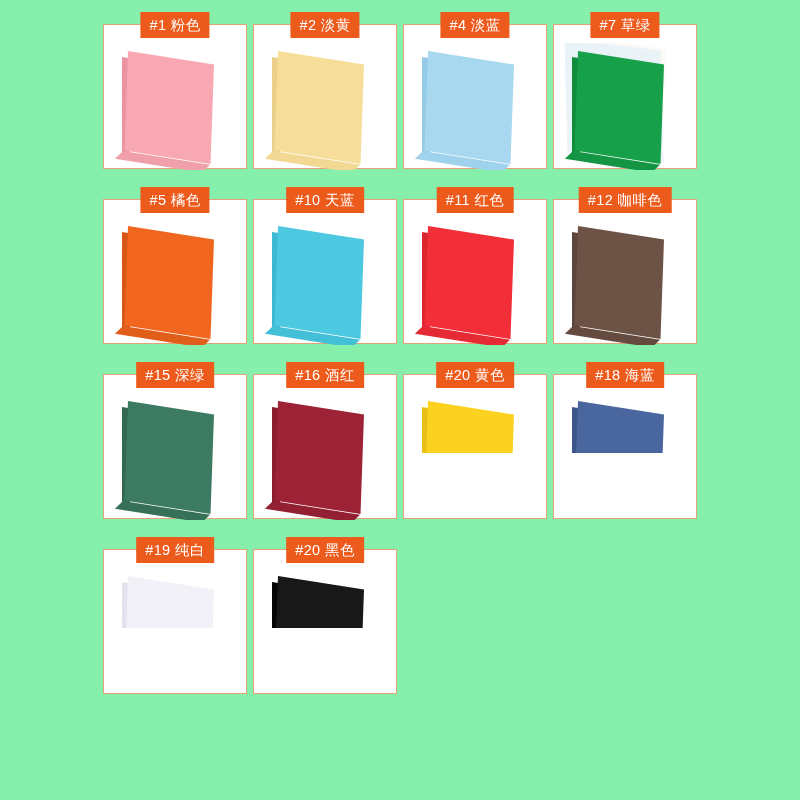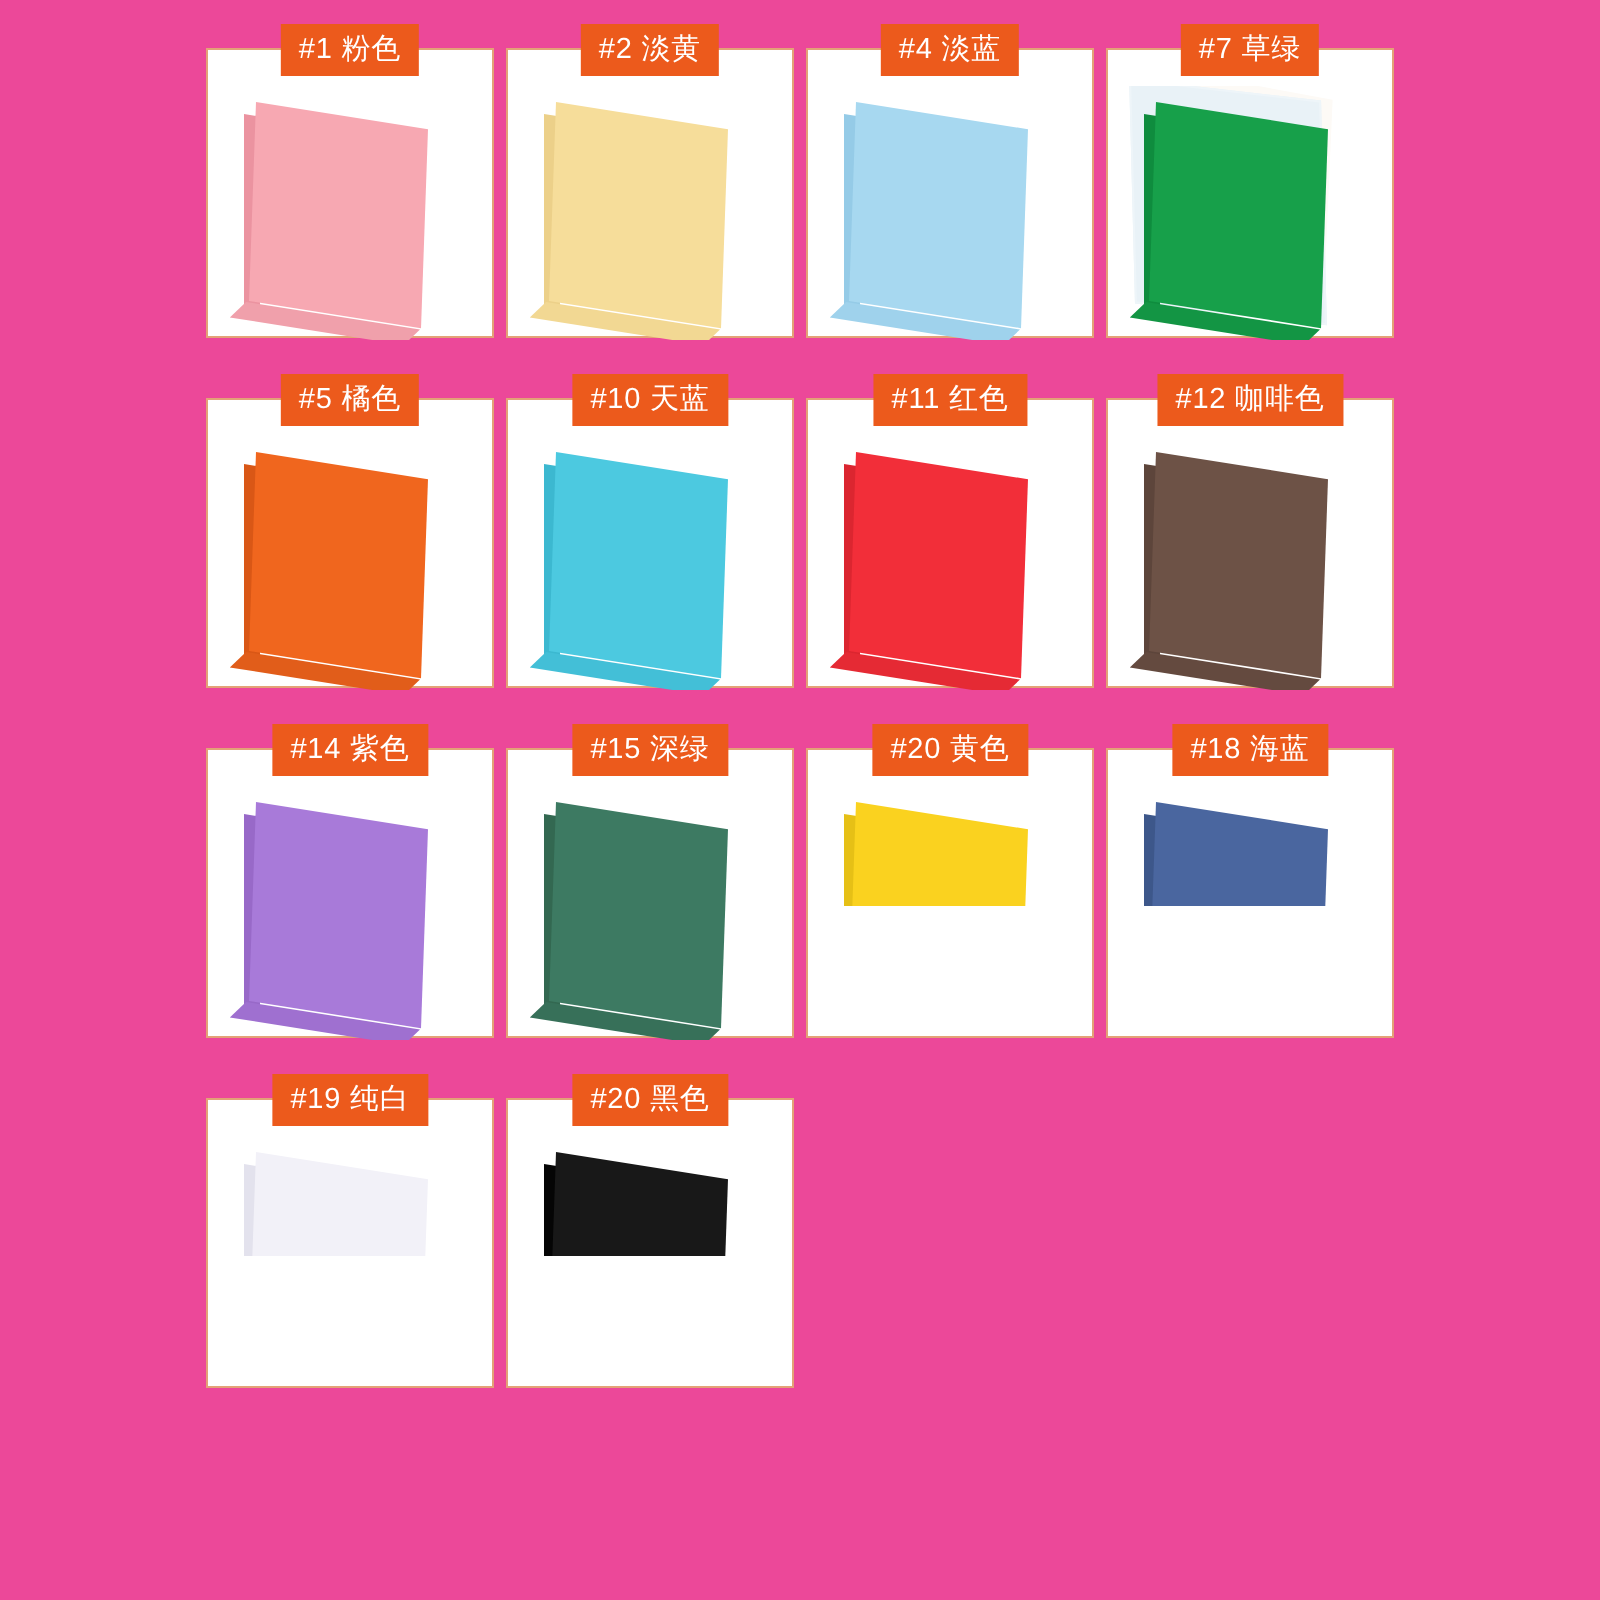--- a/index.html
+++ b/index.html
@@ -11,21 +11,21 @@
     width: 800px;
     height: 800px;
     overflow: hidden;
     font-family: "Liberation Sans", "DejaVu Sans", sans-serif;
   }
 
   #swatch-page {
     position: relative;
     width: 800px;
     height: 800px;
-    background: #ec4899;
+    background: #86efac;
   }
 
   
   .swatch-grid {
     position: absolute;
     left: 103px;
     top: 24px;
     width: 594px;
     display: grid;
     grid-template-columns: repeat(4, 144px);
@@ -216,37 +216,37 @@
             <div class="face-left" style="background: rgb(93, 69, 59);"></div>
             <div class="face-front" style="background: rgb(100, 74, 63);"></div>
             <div class="face-top" style="background: rgb(109, 82, 70);"></div>
           </div>
         </div>
         <div class="swatch-label">#12 咖啡色</div>
       </div>
       <div class="swatch-cell">
         <div class="ream-wrap">
           <div class="ream">
-            <div class="face-left" style="background: rgb(152, 105, 200);"></div>
-            <div class="face-front" style="background: rgb(159, 112, 208);"></div>
-            <div class="face-top" style="background: rgb(168, 122, 217);"></div>
-          </div>
-        </div>
-        <div class="swatch-label">#14 紫色</div>
-      </div>
-      <div class="swatch-cell">
-        <div class="ream-wrap">
-          <div class="ream">
             <div class="face-left" style="background: rgb(51, 104, 81);"></div>
             <div class="face-front" style="background: rgb(55, 112, 89);"></div>
             <div class="face-top" style="background: rgb(61, 122, 98);"></div>
           </div>
         </div>
         <div class="swatch-label">#15 深绿</div>
       </div>
+      <div class="swatch-cell">
+        <div class="ream-wrap">
+          <div class="ream">
+            <div class="face-left" style="background: rgb(138, 29, 46);"></div>
+            <div class="face-front" style="background: rgb(146, 31, 50);"></div>
+            <div class="face-top" style="background: rgb(157, 34, 54);"></div>
+          </div>
+        </div>
+        <div class="swatch-label">#16 酒红</div>
+      </div>
       <div class="swatch-cell cut">
         <div class="ream-wrap">
           <div class="ream">
             <div class="face-left" style="background: rgb(230, 192, 22);"></div>
             <div class="face-top" style="background: rgb(250, 210, 31);"></div>
           </div>
         </div>
         <div class="swatch-label">#20 黄色</div>
       </div>
       <div class="swatch-cell cut">

